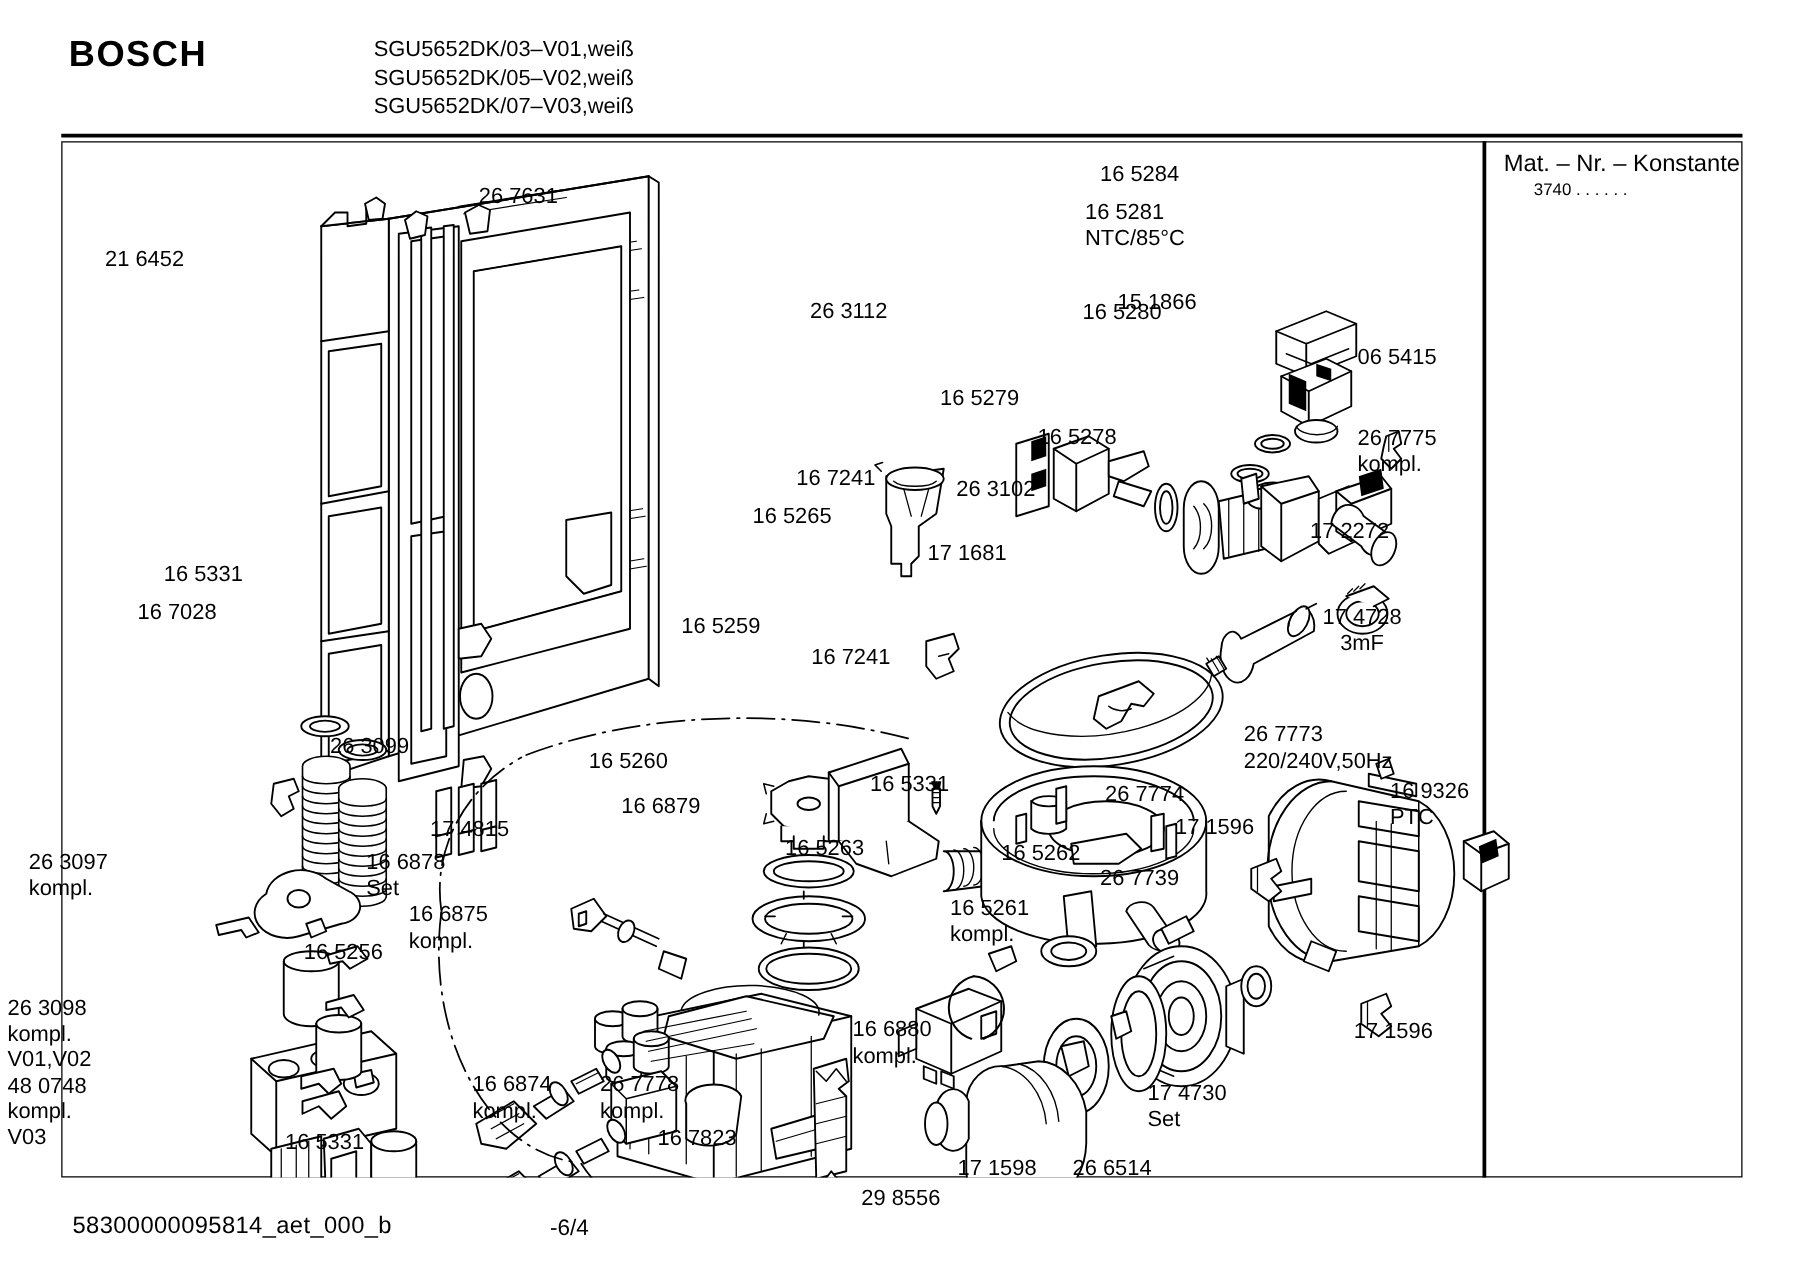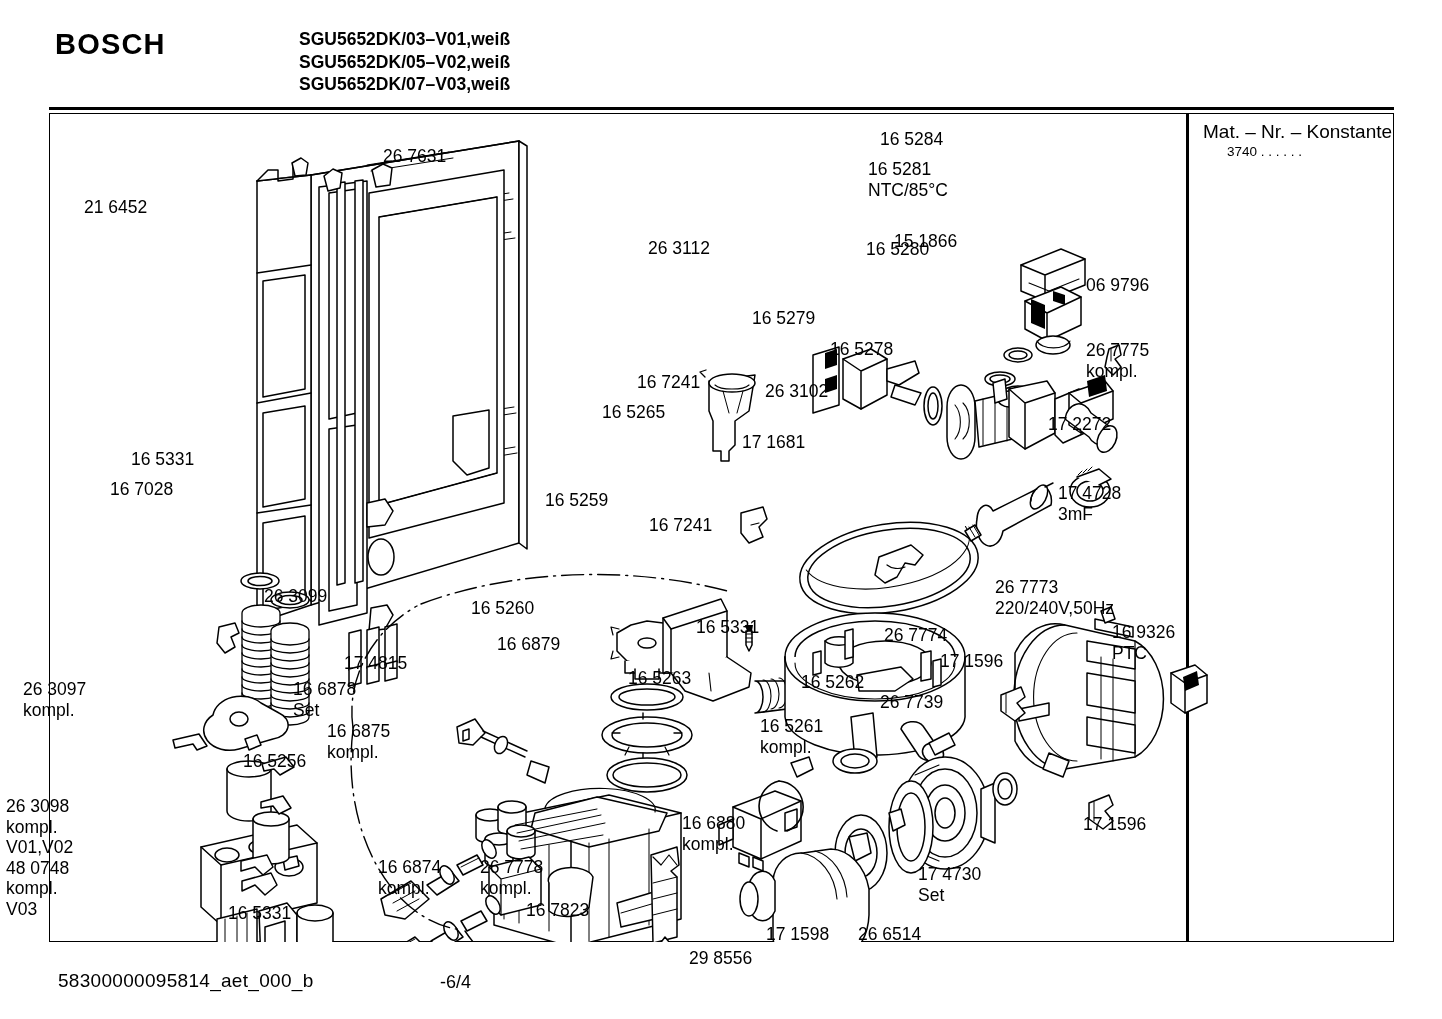--- a/index.html
+++ b/index.html
@@ -10,21 +10,21 @@
     color:#000;
   }
   .page{position:absolute;left:0;top:0;width:1442px;height:1019px;}
 
   
   .brand{
     position:absolute;left:55px;top:28px;
     font-size:29px;font-weight:bold;letter-spacing:1.2px;
   }
   .model-list{position:absolute;left:299px;top:28px;line-height:22.5px;}
-  .model-list div{font-size:17.5px;white-space:nowrap;font-weight:bold;}
+  .model-list div{font-size:17.5px;white-space:nowrap;}
   .dept{position:absolute;right:56px;top:28px;text-align:right;}
   .dept .l1{font-size:18.5px;letter-spacing:.2px;white-space:nowrap;}
   .dept .l2{font-size:17px;white-space:nowrap;margin-top:2px;}
 
   .rule-top{position:absolute;left:49px;top:107px;width:1345px;height:3px;background:#000;}
 
   
   .frame{
     position:absolute;left:49px;top:113px;width:1345px;height:829px;
     border:1.5px solid #000;box-sizing:border-box;
@@ -529,24 +529,24 @@
       <div class="lbl" style="left: 637px; top: 372px;"><div>16 7241</div></div>
       <div class="lbl" style="left: 602px; top: 402px;"><div>16 5265</div></div>
       <div class="lbl" style="left: 765px; top: 381px;"><div>26 3102</div></div>
       <div class="lbl" style="left: 742px; top: 432px;"><div>17 1681</div></div>
       <div class="lbl" style="left: 752px; top: 308px;"><div>16 5279</div></div>
       <div class="lbl" style="left: 830px; top: 339px;"><div>16 5278</div></div>
       <div class="lbl" style="left: 880px; top: 129px;"><div>16 5284</div></div>
       <div class="lbl" style="left: 868px; top: 159px;"><div>16 5281</div><div>NTC/85°C</div></div>
       <div class="lbl" style="left: 894px; top: 212px; margin-top: 19px;"><div>15 1866</div></div>
       <div class="lbl" style="left: 866px; top: 239px;"><div>16 5280</div></div>
-      <div class="lbl" style="left: 1086px; top: 275px;"><div>06 9796</div></div>
+      <div class="lbl" style="left: 1086px; top: 275px;"><div>06 5415</div></div>
       <div class="lbl" style="left: 1086px; top: 340px;"><div>26 7775</div><div>kompl.</div></div>
       <div class="lbl" style="left: 1048px; top: 414px;"><div>17 2272</div></div>
-      <div class="lbl" style="left: 1058px; top: 483px;"><div>17 4728</div><div>3mF</div></div>
+      <div class="lbl" style="left: 1058px; top: 483px; text-align: center;"><div>17 4728</div><div>3mF</div></div>
       <div class="lbl" style="left: 995px; top: 577px;"><div>26 7773</div><div>220/240V,50Hz</div></div>
       <div class="lbl" style="left: 1112px; top: 622px;"><div>16 9326</div><div>PTC</div></div>
       <div class="lbl" style="left: 940px; top: 651px;"><div>17 1596</div></div>
       <div class="lbl" style="left: 1083px; top: 814px;"><div>17 1596</div></div>
       <div class="lbl" style="left: 880px; top: 692px;"><div>26 7739</div></div>
       <div class="lbl" style="left: 884px; top: 625px;"><div>26 7774</div></div>
       <div class="lbl" style="left: 801px; top: 672px;"><div>16 5262</div></div>
       <div class="lbl" style="left: 760px; top: 716px;"><div>16 5261</div><div>kompl.</div></div>
       <div class="lbl" style="left: 682px; top: 813px;"><div>16 6880</div><div>kompl.</div></div>
       <div class="lbl" style="left: 918px; top: 864px;"><div>17 4730</div><div>Set</div></div>

